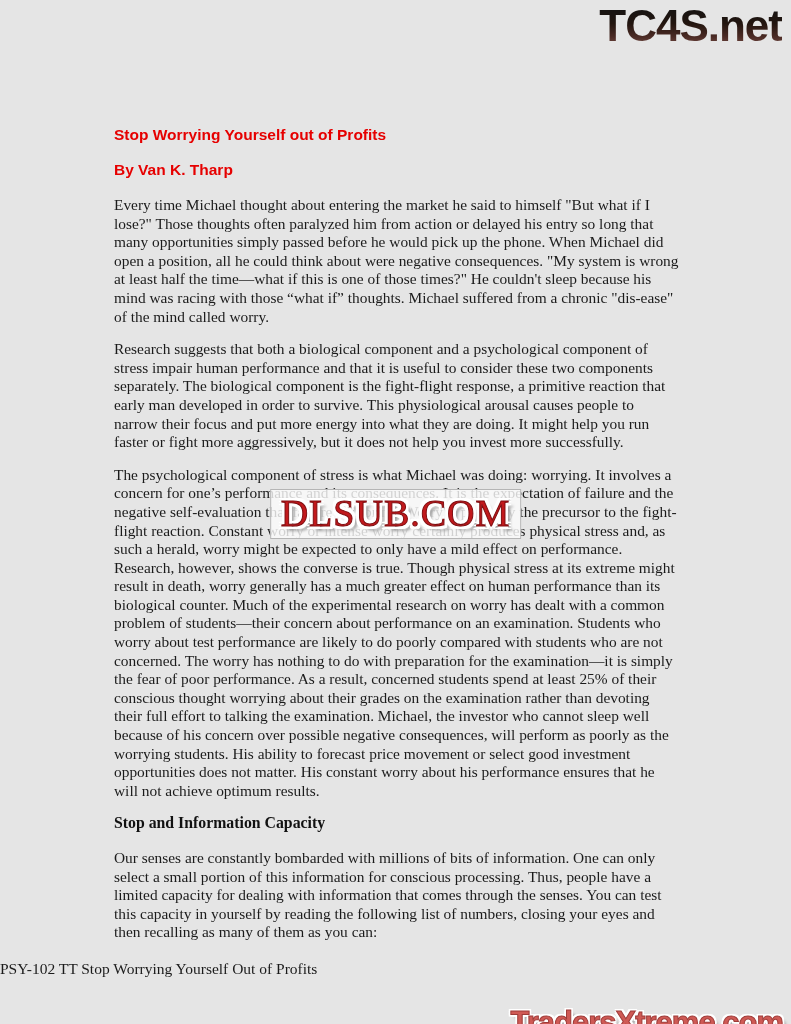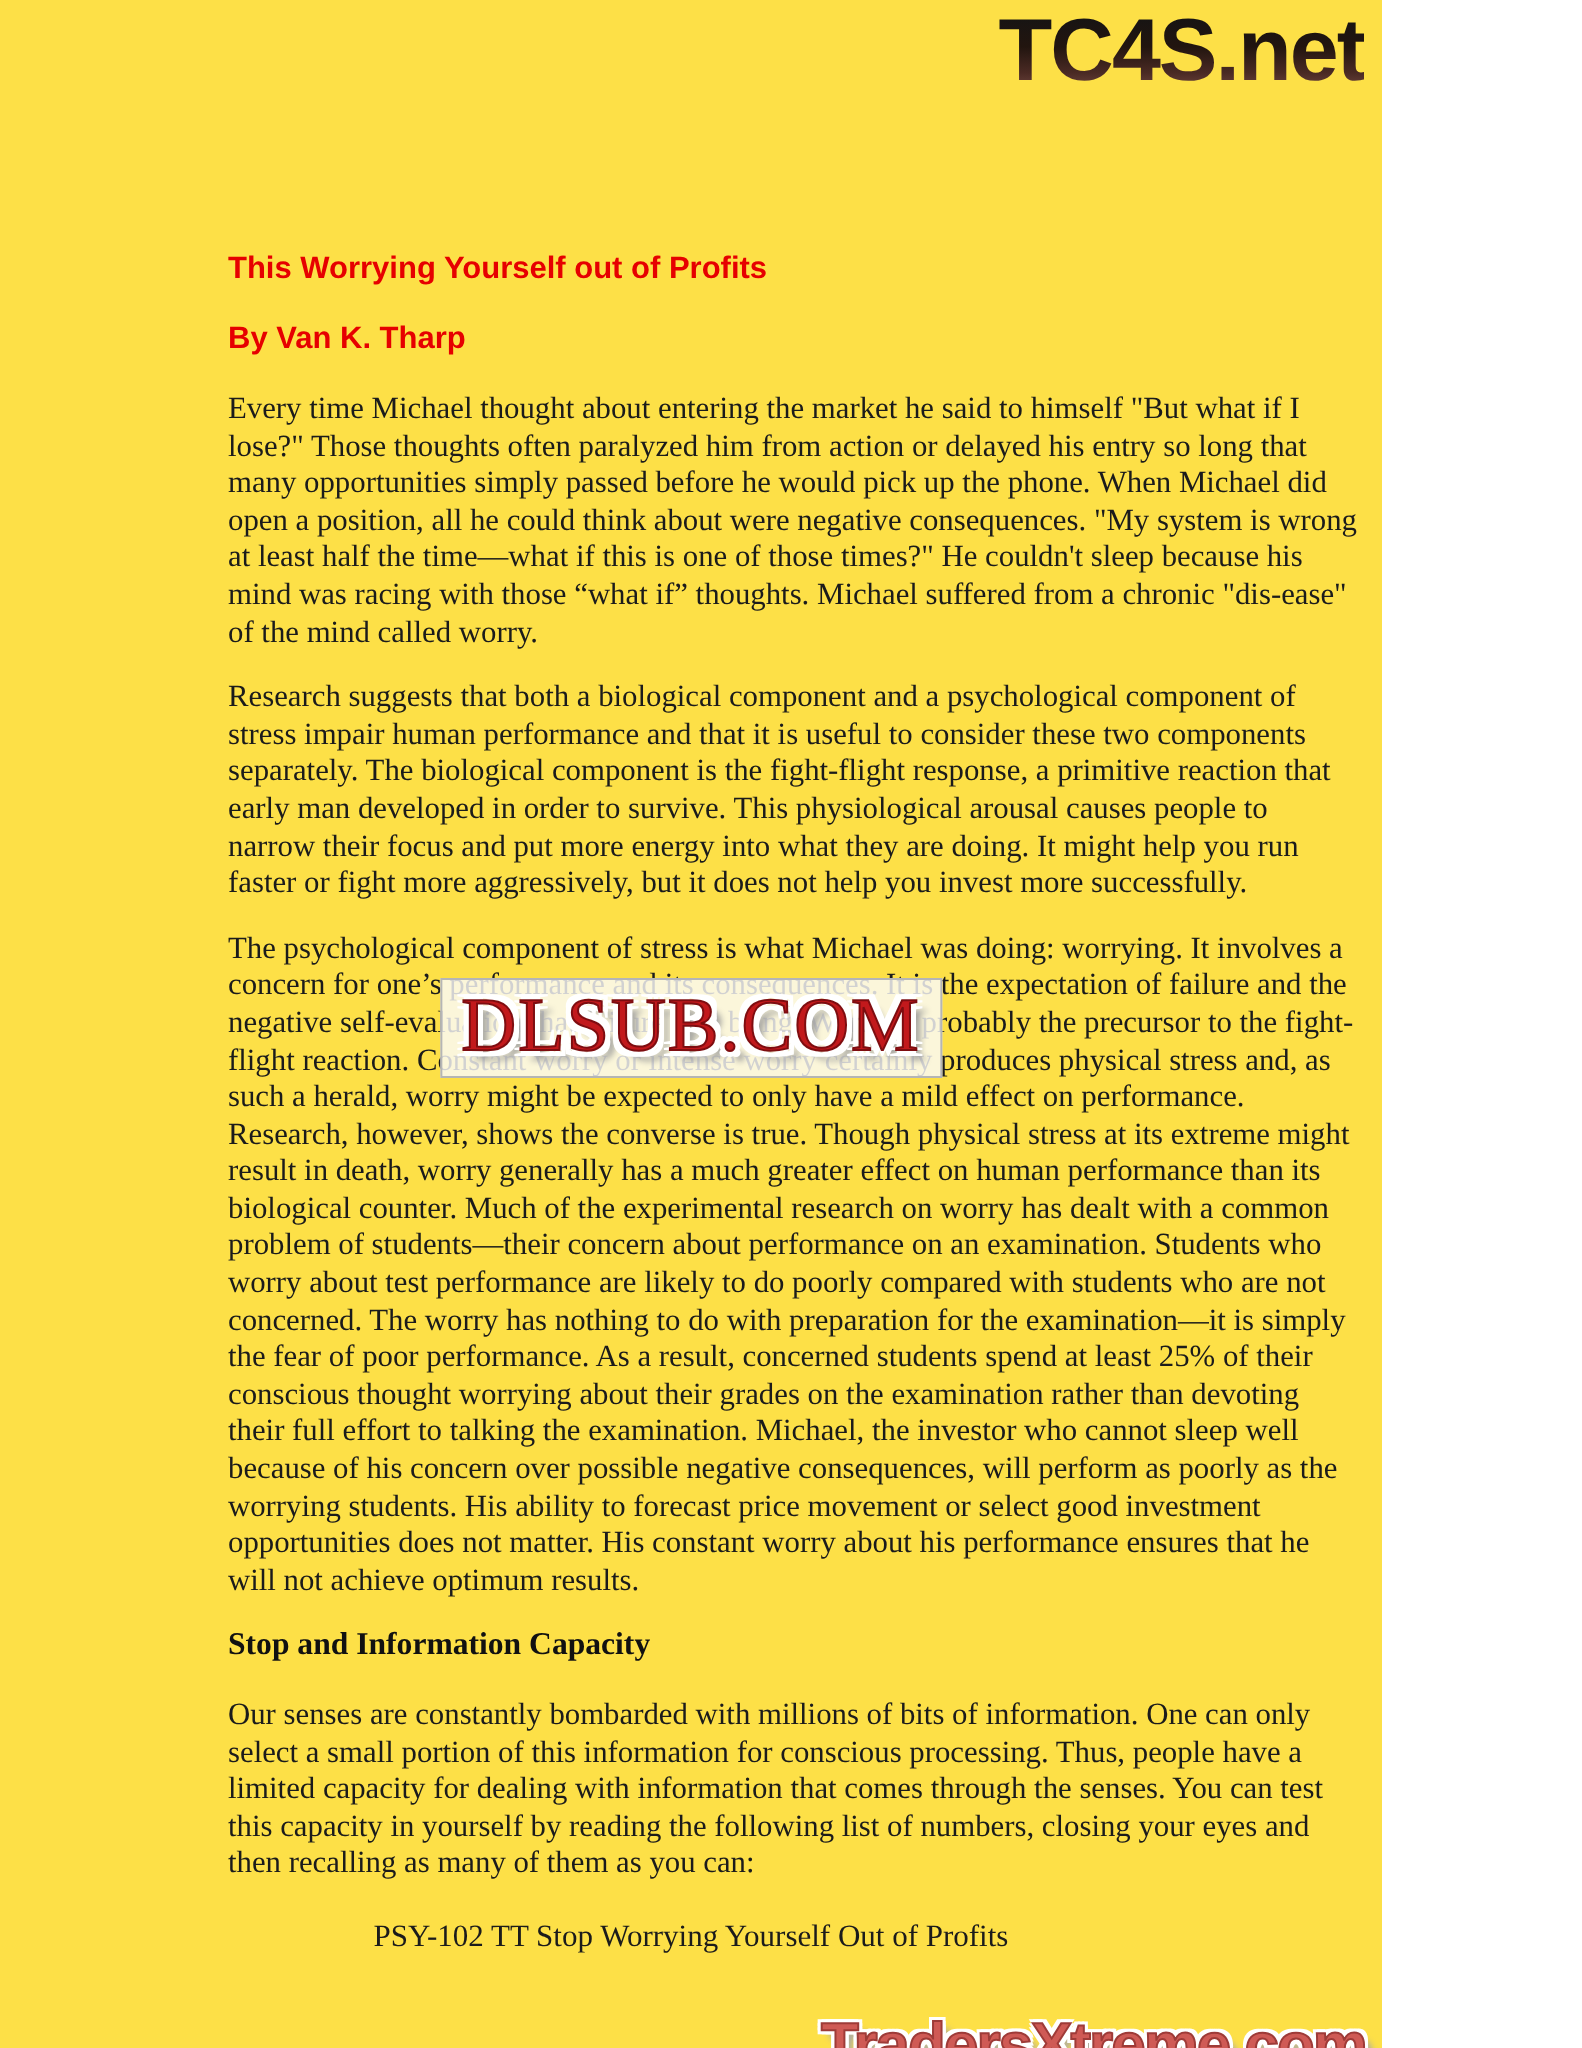--- a/index.html
+++ b/index.html
@@ -1,20 +1,20 @@
 <!DOCTYPE html>
 <html><head>
 <meta charset="utf-8">
 <style>
   html, body { margin: 0; padding: 0; background: #ffffff; }
   .page {
     position: relative;
-    width: 691px;
+    width: 791px;
     height: 1024px;
-    background: #fde047;
+    background: #e5e5e5;
     overflow: hidden;
     font-family: "Liberation Serif", serif;
   }
   .header-logo {
     position: absolute;
     top: 0px;
     right: 9px;
     font-family: "Liberation Sans", sans-serif;
     font-weight: 700;
     font-size: 44px;
@@ -84,21 +84,20 @@
       -3px 3px 0 #ffffff, 3px 3px 0 #ffffff,
       -3px 0 0 #ffffff, 3px 0 0 #ffffff,
       0 -3px 0 #ffffff, 0 3px 0 #ffffff,
       5px 5px 3px #9a9a9a;
   }
   .footer-line {
     position: absolute;
     left: 0;
     top: 960px;
     width: 100%;
-    text-align: center;
     font-size: 15.5px;
     color: #1b1b1b;
   }
   .footer-logo {
     position: absolute;
     right: 8px;
     top: 982px;
     font-family: "Liberation Sans", sans-serif;
     font-weight: 700;
     font-size: 31px;
@@ -114,21 +113,21 @@
     margin-top: 23px;
   }
 </style>
 </head>
 <body>
 
 <div class="page">
 
   <div class="header-logo">TC4S.net</div>
 
-  <h1 class="title">This Worrying Yourself out of Profits</h1>
+  <h1 class="title">Stop Worrying Yourself out of Profits</h1>
 
   <h2 class="byline">By Van K. Tharp</h2>
 
   <div class="content">
     <p>Every time Michael thought about entering the market he said to himself "But what if I lose?" Those thoughts often paralyzed him from action or delayed his entry so long that many opportunities simply passed before he would pick up the phone. When Michael did open a position, all he could think about were negative consequences. "My system is wrong at least half the time—what if this is one of those times?" He couldn't sleep because his mind was racing with those “what if” thoughts. Michael suffered from a chronic "dis-ease" of the mind called worry.</p>
     <p>Research suggests that both a biological component and a psychological component of stress impair human performance and that it is useful to consider these two components separately. The biological component is the fight-flight response, a primitive reaction that early man developed in order to survive. This physiological arousal causes people to narrow their focus and put more energy into what they are doing. It might help you run faster or fight more aggressively, but it does not help you invest more successfully.</p>
     <p>The psychological component of stress is what Michael was doing: worrying. It involves a concern for one’s performance and its consequences. It is the expectation of failure and the negative self-evaluation that failure will bring. Worry is probably the precursor to the fight-flight reaction. Constant worry or intense worry certainly produces physical stress and, as such a herald, worry might be expected to only have a mild effect on performance. Research, however, shows the converse is true.  Though physical stress at its extreme might result in death, worry generally has a much greater effect on human performance than its biological counter. Much of the experimental research on worry has dealt with a common problem of students—their concern about performance on an examination. Students who worry about test performance are likely to do poorly compared with students who are not concerned. The worry has nothing to do with preparation for the examination—it is simply the fear of poor performance. As a result, concerned students spend at least 25% of their conscious thought worrying about their grades on the examination rather than devoting their full effort to talking the examination. Michael, the investor who cannot sleep well because of his concern over possible negative consequences, will perform as poorly as the worrying students. His ability to forecast price movement or select good investment opportunities does not matter. His constant worry about his performance ensures that he will not achieve optimum results.</p>
     <h3 class="section-heading">Stop and Information Capacity</h3>
     <p>Our senses are constantly bombarded with millions of bits of information. One can only select a small portion of this information for conscious processing. Thus, people have a limited capacity for dealing with information that comes through the senses. You can test this capacity in yourself by reading the following list of numbers, closing your eyes and then recalling as many of them as you can:</p>
   </div>

